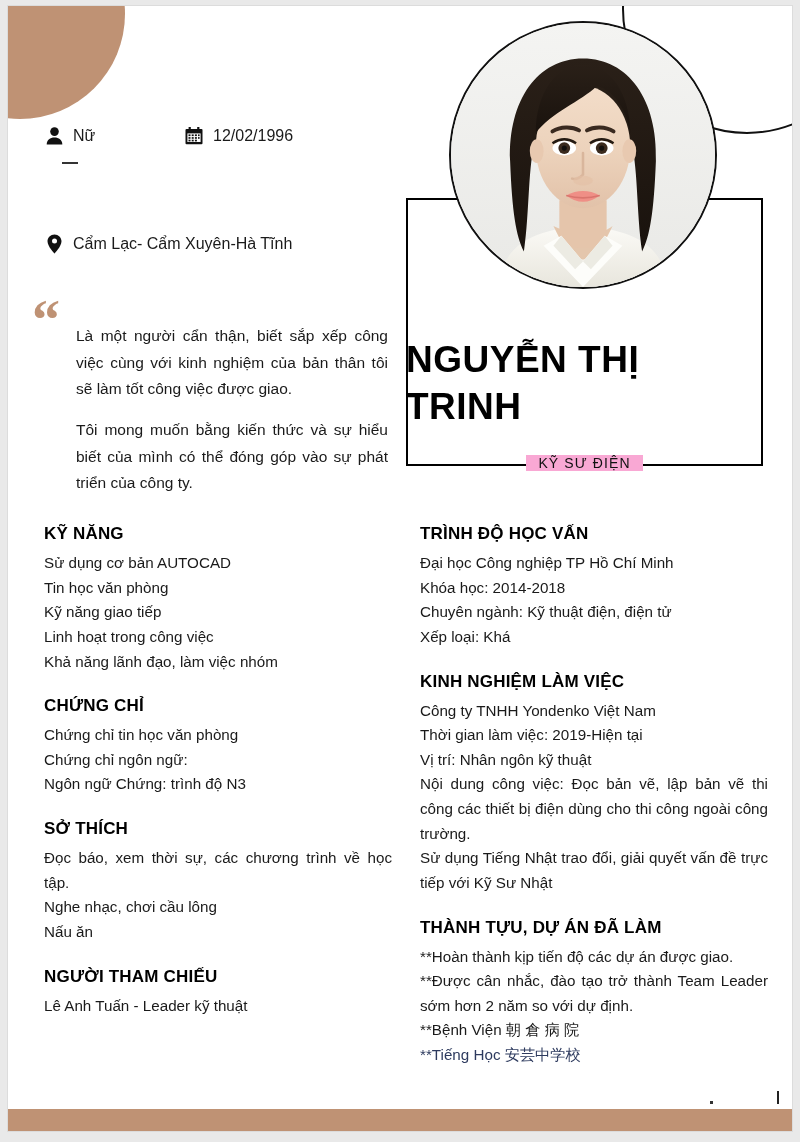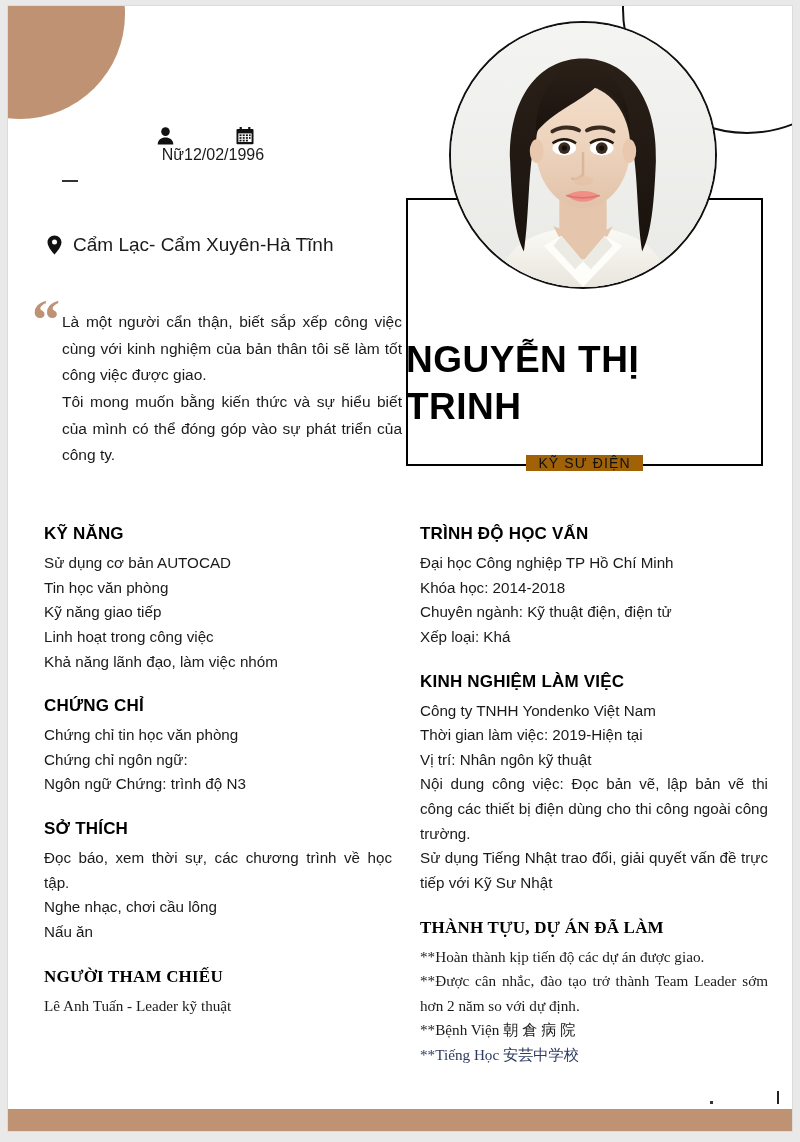--- a/index.html
+++ b/index.html
@@ -74,21 +74,21 @@
     top: 120px;
     width: 360px;
   }
   .contact-row {
     display: flex;
     align-items: center;
     font-size: 16px;
     color: #1a1a1a;
     margin-bottom: 4px;
   }
-  .contact-cell { display: flex; align-items: flex-end; flex-direction: column; }
+  .contact-cell { display: flex; align-items: center; }
   .contact-cell.first { width: 140px; }
   .ico {
     display: inline-flex;
     align-items: center;
     justify-content: center;
     width: 20px;
     height: 20px;
     margin-right: 9px;
     flex: none;
   }
@@ -99,21 +99,21 @@
     width: 16px;
     height: 2px;
     background: #333;
   }
   .addr-row {
     position: absolute;
     left: 36px;
     top: 228px;
     display: flex;
     align-items: center;
-    font-size: 19px;
+    font-size: 16px;
     color: #1a1a1a;
   }
 
   
   .quote-wrap {
     position: absolute;
     left: 24px;
     top: 294px;
     width: 370px;
     display: flex;
@@ -128,21 +128,21 @@
     margin-right: 4px;
     letter-spacing: -2px;
   }
   .quote-body {
     font-size: 15.5px;
     line-height: 1.72;
     color: #1a1a1a;
     text-align: justify;
     padding-top: 9px;
   }
-  .quote-body p { margin: 0; }
+  .quote-body p { margin: 14px; }
 
   
   .namecard {
     position: absolute;
     left: 398px;
     top: 192px;
     width: 357px;
     height: 268px;
     border: 2px solid #000;
   }
@@ -177,21 +177,21 @@
   .job-title-row {
     position: absolute;
     left: 398px;
     top: 448px;
     width: 357px;
     text-align: center;
     z-index: 5;
   }
   .job-title {
     display: inline-block;
-    background: #a16207;
+    background: #f9a8d4;
     padding: 0 12px;
     font-size: 14px;
     letter-spacing: 1.1px;
     color: #111;
   }
 
   
   .col {
     position: absolute;
     top: 518px;
@@ -202,21 +202,21 @@
   .col-right { left: 412px; width: 348px; }
 
   .sec-title {
     font-size: 17px;
     font-weight: bold;
     color: #000;
     letter-spacing: 0.2px;
     margin-bottom: 7px;
   }
   .sec { margin-bottom: 22px; }
-  .sec:last-child { margin-bottom: 8px; font-family: Liberation Serif, serif; }
+  .sec:last-child { margin-bottom: 8px; }
   .line { line-height: 1.62; }
   .line.just { text-align: justify; }
   .line.navy { color: #2d3a5e; }
 </style>
 </head>
 <body>
 
 <div class="page">
 
   <div class="deco-circle-tan"></div>

